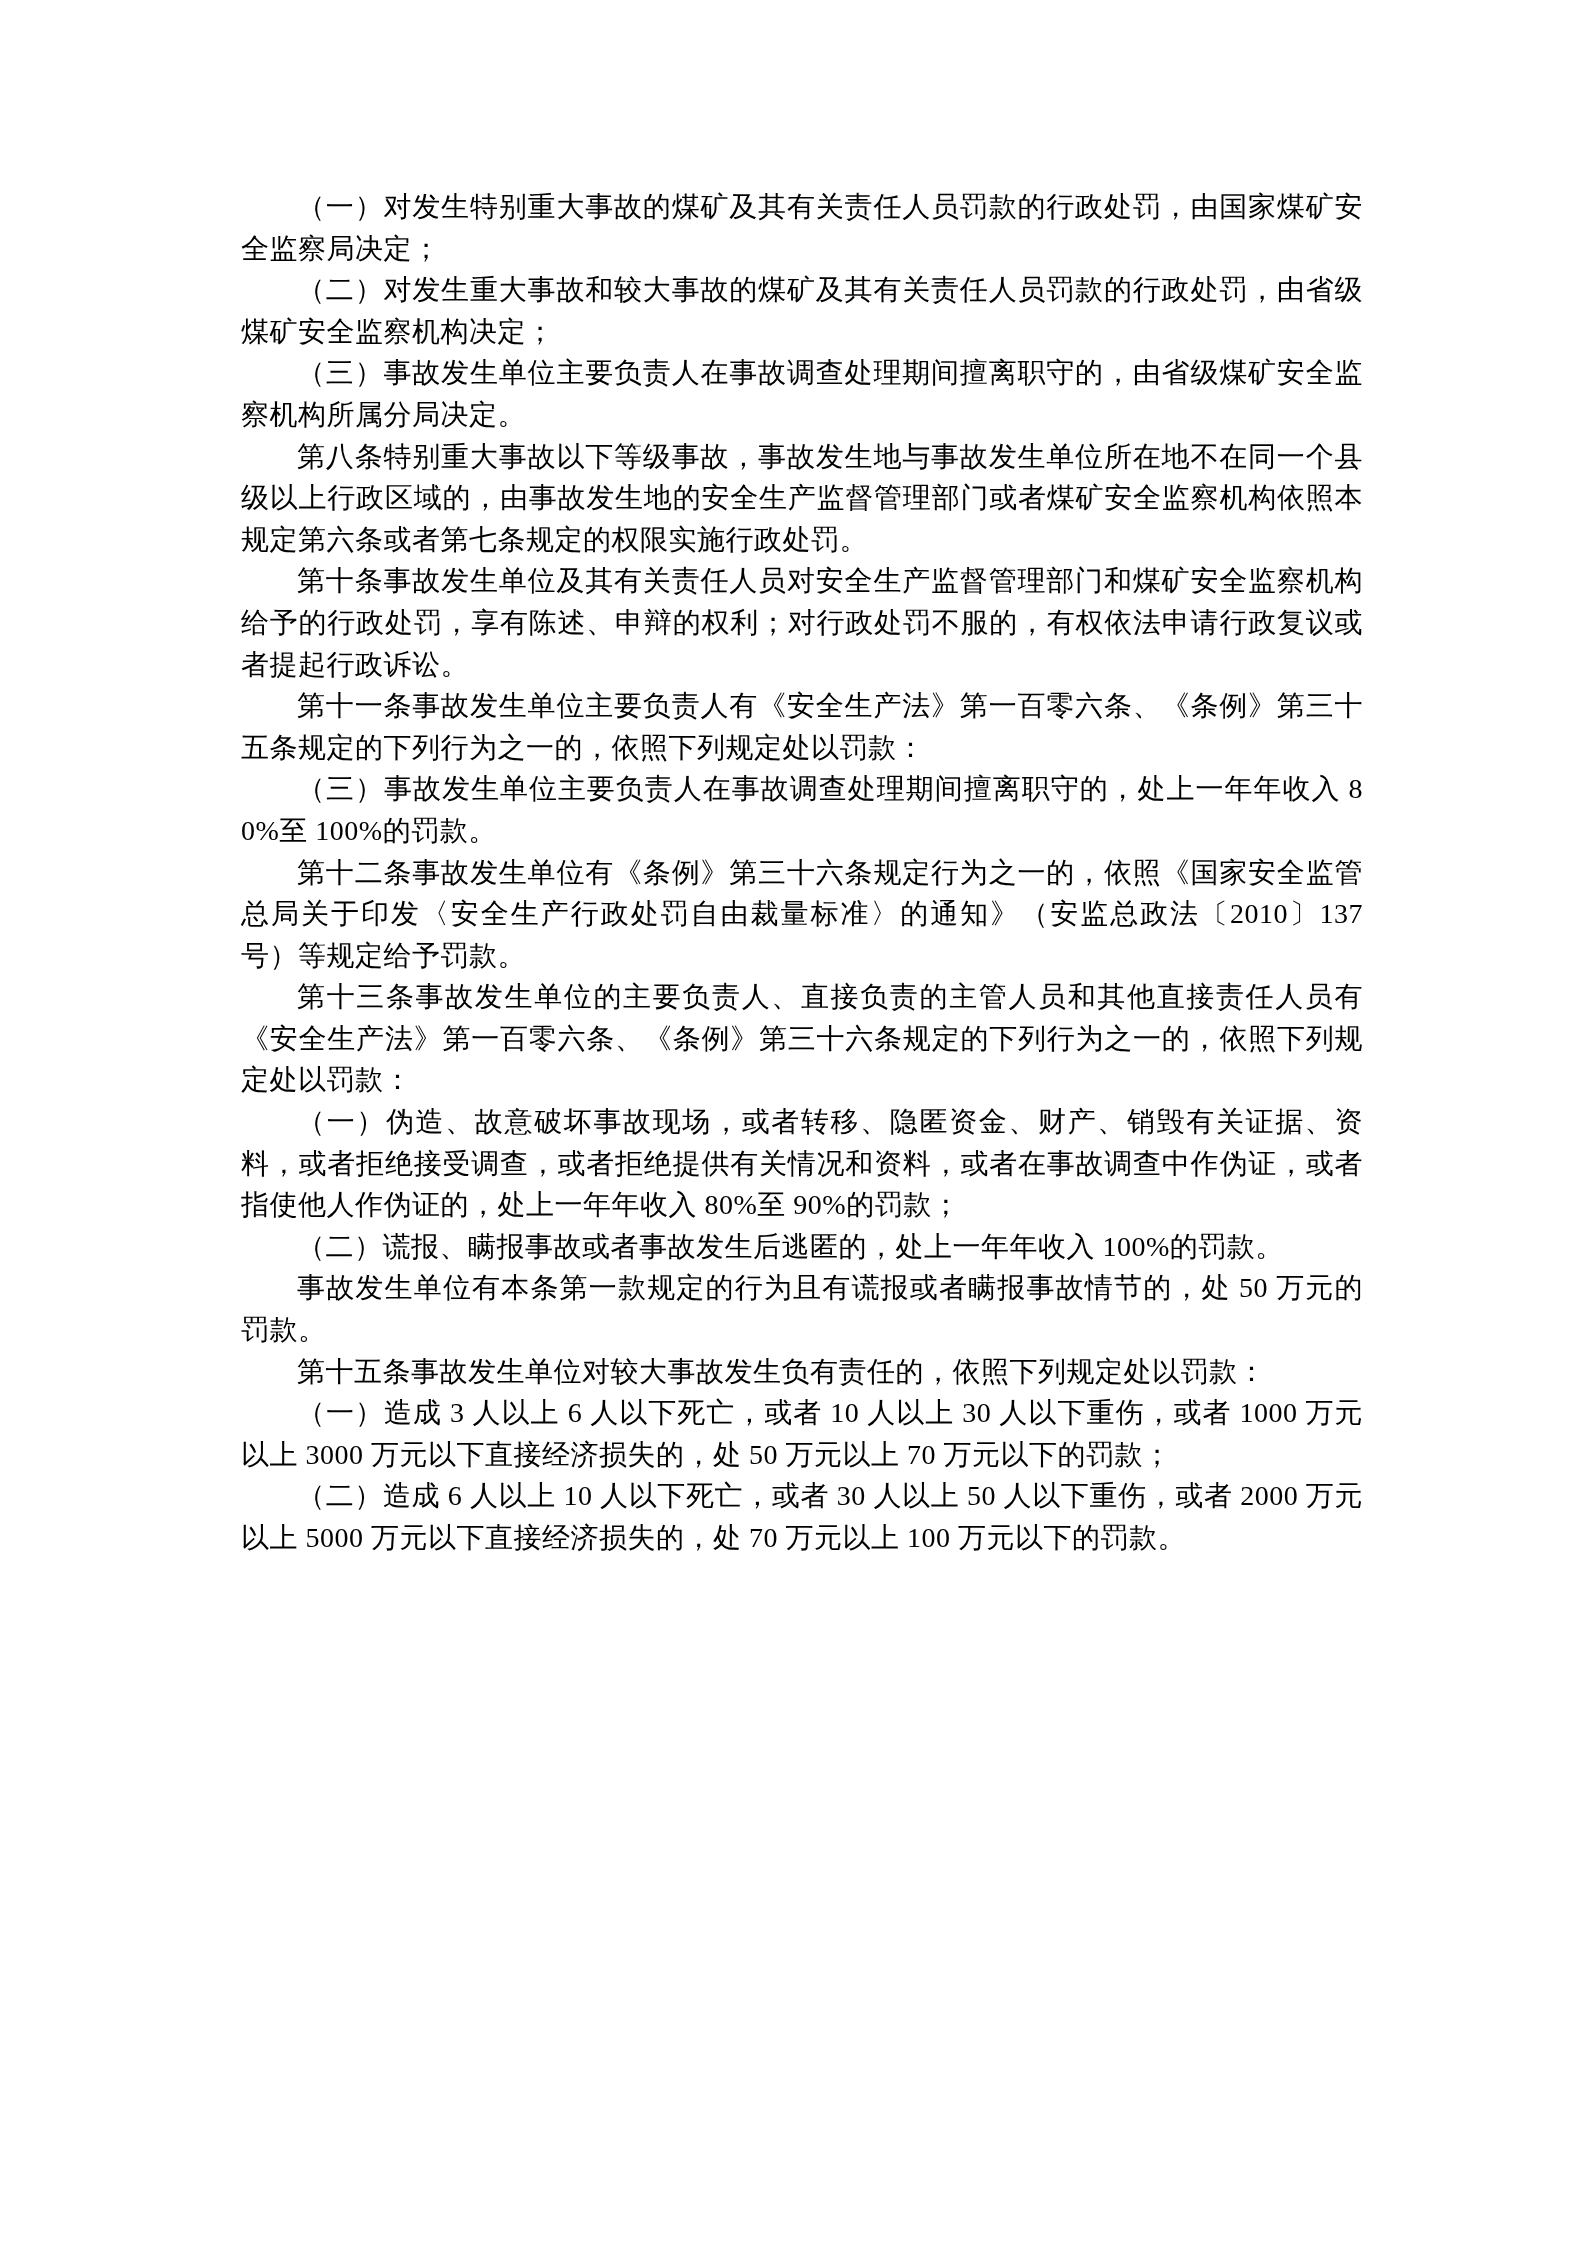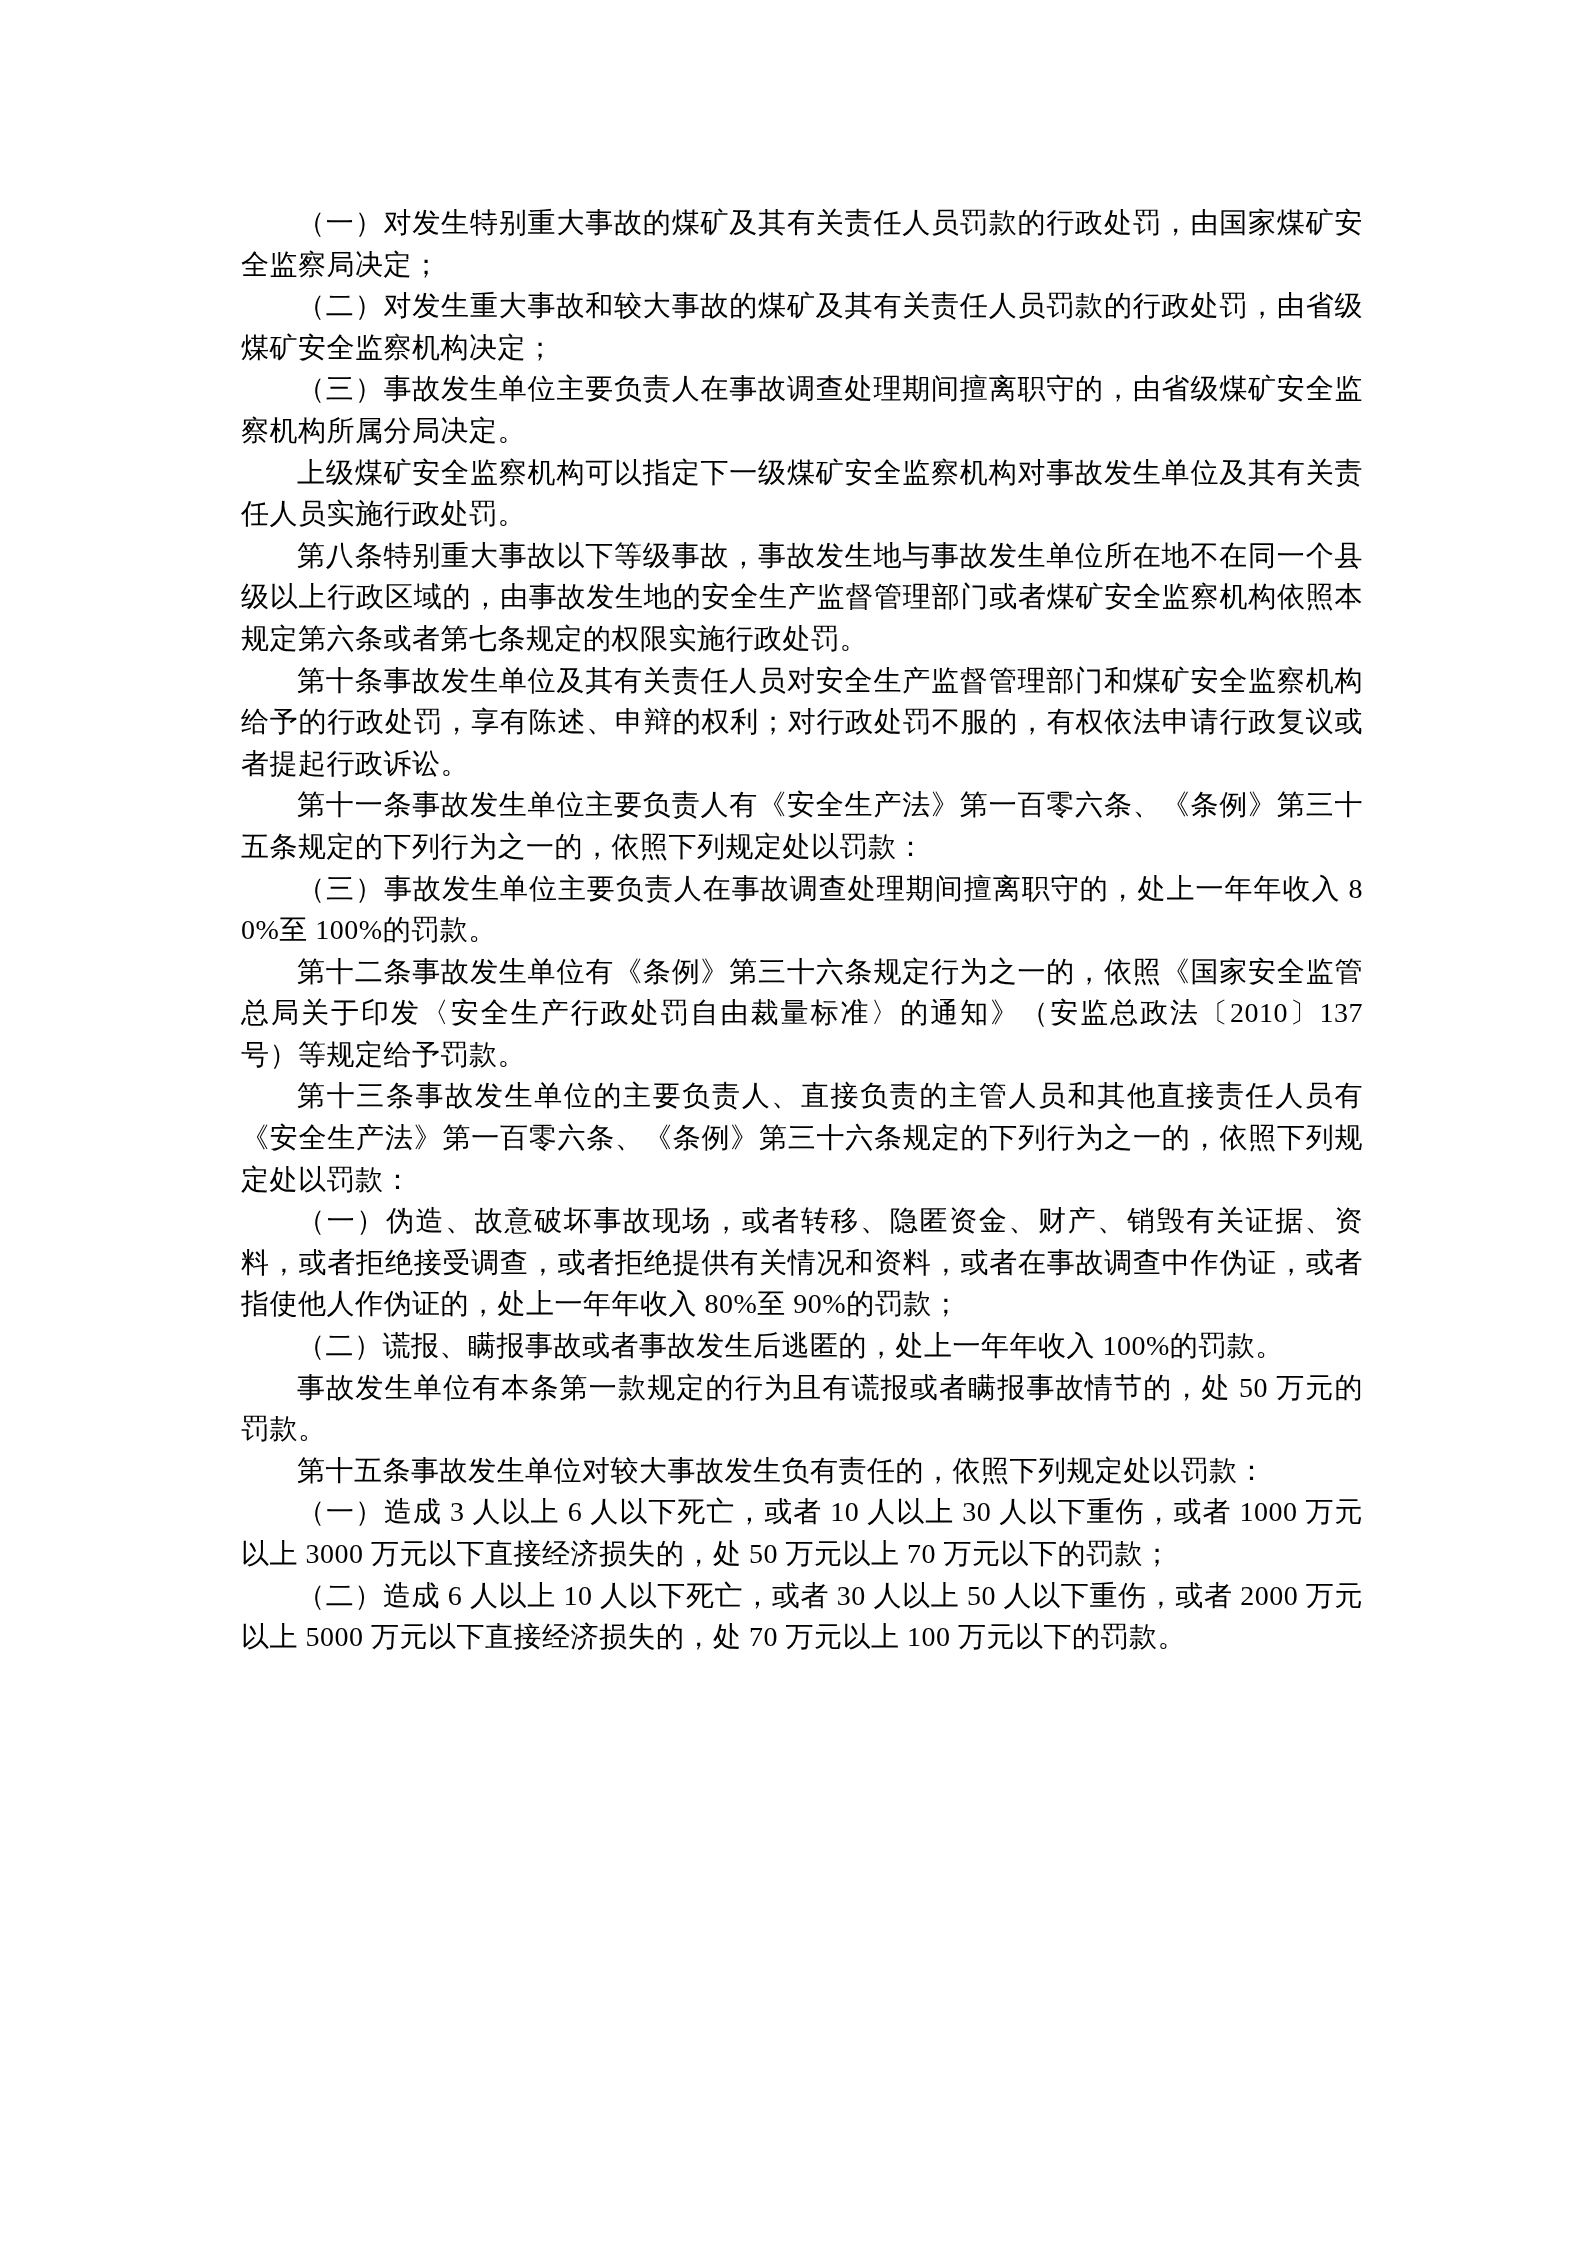--- a/index.html
+++ b/index.html
@@ -10,21 +10,21 @@
   .page {
     position: relative;
     width: 1587px;
     height: 2245px;
     background: #ffffff;
     overflow: hidden;
   }
   .content {
     position: absolute;
     left: 241px;
-    top: 202px;
+    top: 186px;
     width: 1122px;
     color: #000000;
     font-family: "Liberation Serif", "DejaVu Serif", serif;
     font-size: 28px;
     line-height: 41.6px;
     text-align: justify;
     letter-spacing: 0.5px;
   }
   .para {
     margin: 0;
@@ -38,21 +38,20 @@
 
 <div class="page">
   <div class="content">
 
       <p class="para">（一）对发生特别重大事故的煤矿及其有关责任人员罚款的行政处罚，由国家煤矿安全监察局决定；</p>
 
       <p class="para">（二）对发生重大事故和较大事故的煤矿及其有关责任人员罚款的行政处罚，由省级煤矿安全监察机构决定；</p>
 
       <p class="para">（三）事故发生单位主要负责人在事故调查处理期间擅离职守的，由省级煤矿安全监察机构所属分局决定。</p>
 
-      <p class="para">上级煤矿安全监察机构可以指定下一级煤矿安全监察机构对事故发生单位及其有关责任人员实施行政处罚。</p>
 
       <p class="para">第八条特别重大事故以下等级事故，事故发生地与事故发生单位所在地不在同一个县级以上行政区域的，由事故发生地的安全生产监督管理部门或者煤矿安全监察机构依照本规定第六条或者第七条规定的权限实施行政处罚。</p>
 
 
       <p class="para">第十条事故发生单位及其有关责任人员对安全生产监督管理部门和煤矿安全监察机构给予的行政处罚，享有陈述、申辩的权利；对行政处罚不服的，有权依法申请行政复议或者提起行政诉讼。</p>
 
       <p class="para">第十一条事故发生单位主要负责人有《安全生产法》第一百零六条、《条例》第三十五条规定的下列行为之一的，依照下列规定处以罚款：</p>
 
 
 

